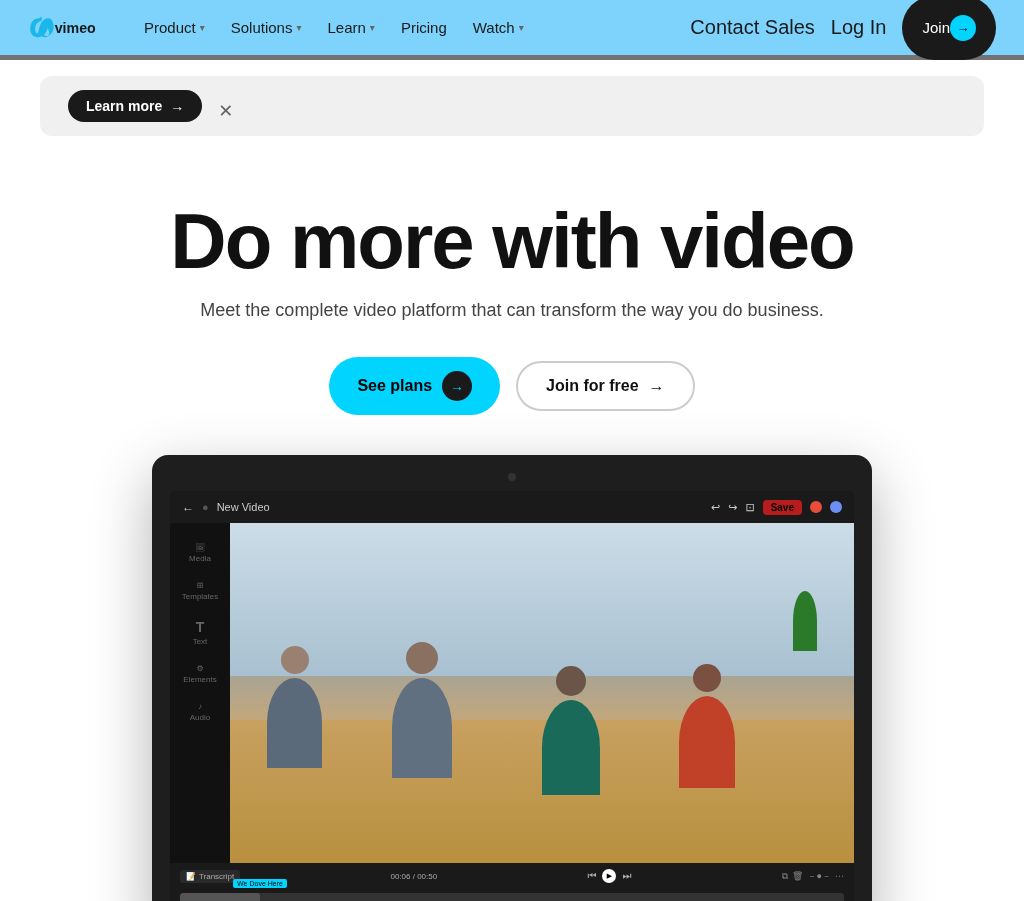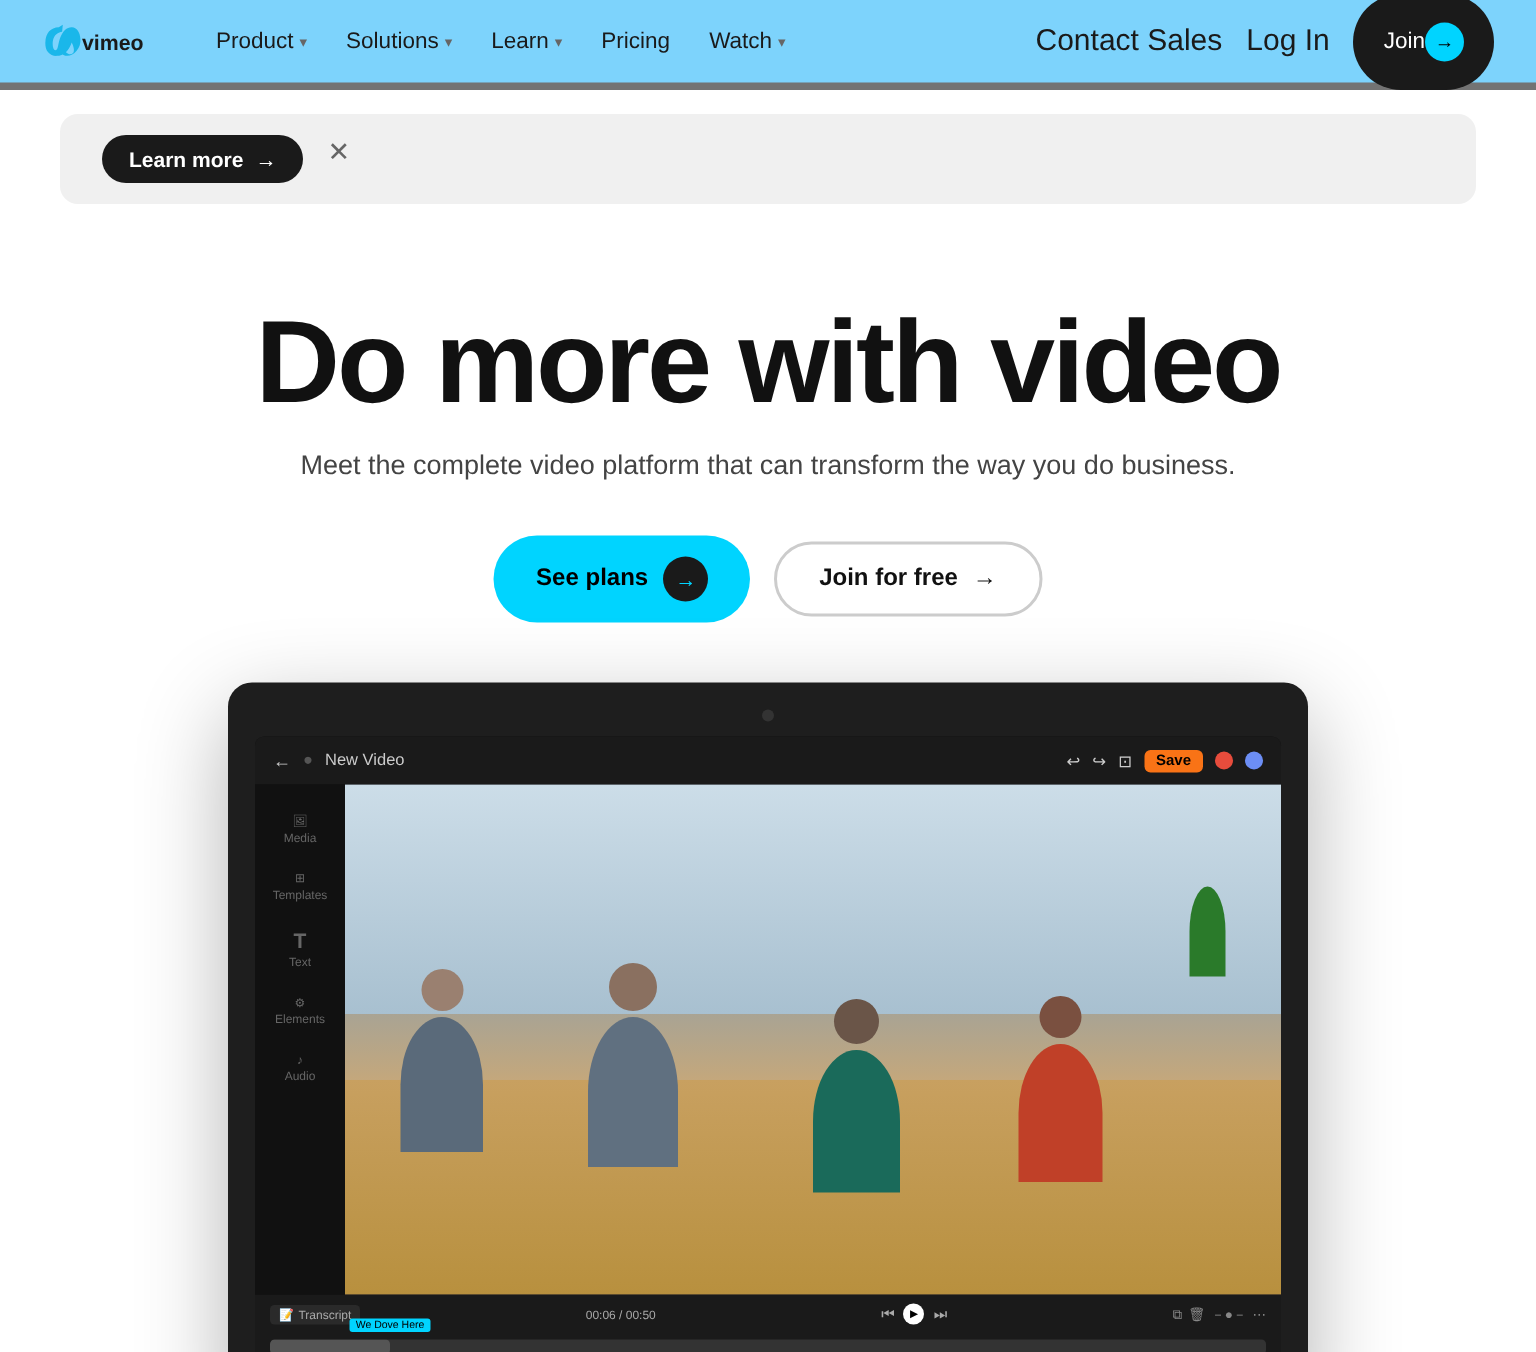--- a/index.html
+++ b/index.html
@@ -34,21 +34,21 @@
       font-size: 13px; color: #000;
     }
 
     
     .banner {
       background: #f0f0f0; border-radius: 12px;
       margin: 16px 40px; padding: 14px 28px;
       display: flex; align-items: center; justify-content: space-between;
     }
     .banner-text { font-size: 14px; color: #1a1a1a; }
-    .banner-right { display: flex; align-items: flex-start; gap: 16px; }
+    .banner-right { display: flex; align-items: flex-end; gap: 16px; }
     .learn-more-btn {
       display: flex; align-items: center; gap: 8px;
       background: #1a1a1a; color: #fff;
       border: none; border-radius: 50px; padding: 8px 18px;
       font-size: 14px; font-weight: 600; cursor: pointer;
     }
     .learn-more-btn .arrow-sm {
       font-size: 14px;
     }
     .close-btn {
@@ -112,21 +112,21 @@
     .app-header {
       background: #1a1a1a; display: flex; align-items: center;
       justify-content: space-between; padding: 6px 12px; height: 32px;
     }
     .app-header-left { display: flex; align-items: center; gap: 8px; }
     .back-btn { color: #ccc; font-size: 12px; }
     .app-title { color: #ccc; font-size: 11px; }
     .app-header-right { display: flex; align-items: center; gap: 8px; }
     .icon-btn { color: #ccc; font-size: 11px; }
     .save-btn {
-      background: #f97316; color: #000; border-radius: 4px;
+      background: #b91c1c; color: #000; border-radius: 4px;
       padding: 2px 8px; font-size: 10px; font-weight: 700;
     }
     .dot-red { width: 12px; height: 12px; background: #e74c3c; border-radius: 50%; display: inline-block; }
     .dot-blue { width: 12px; height: 12px; background: #6c8ef5; border-radius: 50%; display: inline-block; }
 
     .app-main {
       display: flex; height: 340px;
     }
     .sidebar {
       width: 60px; background: #111; display: flex;

